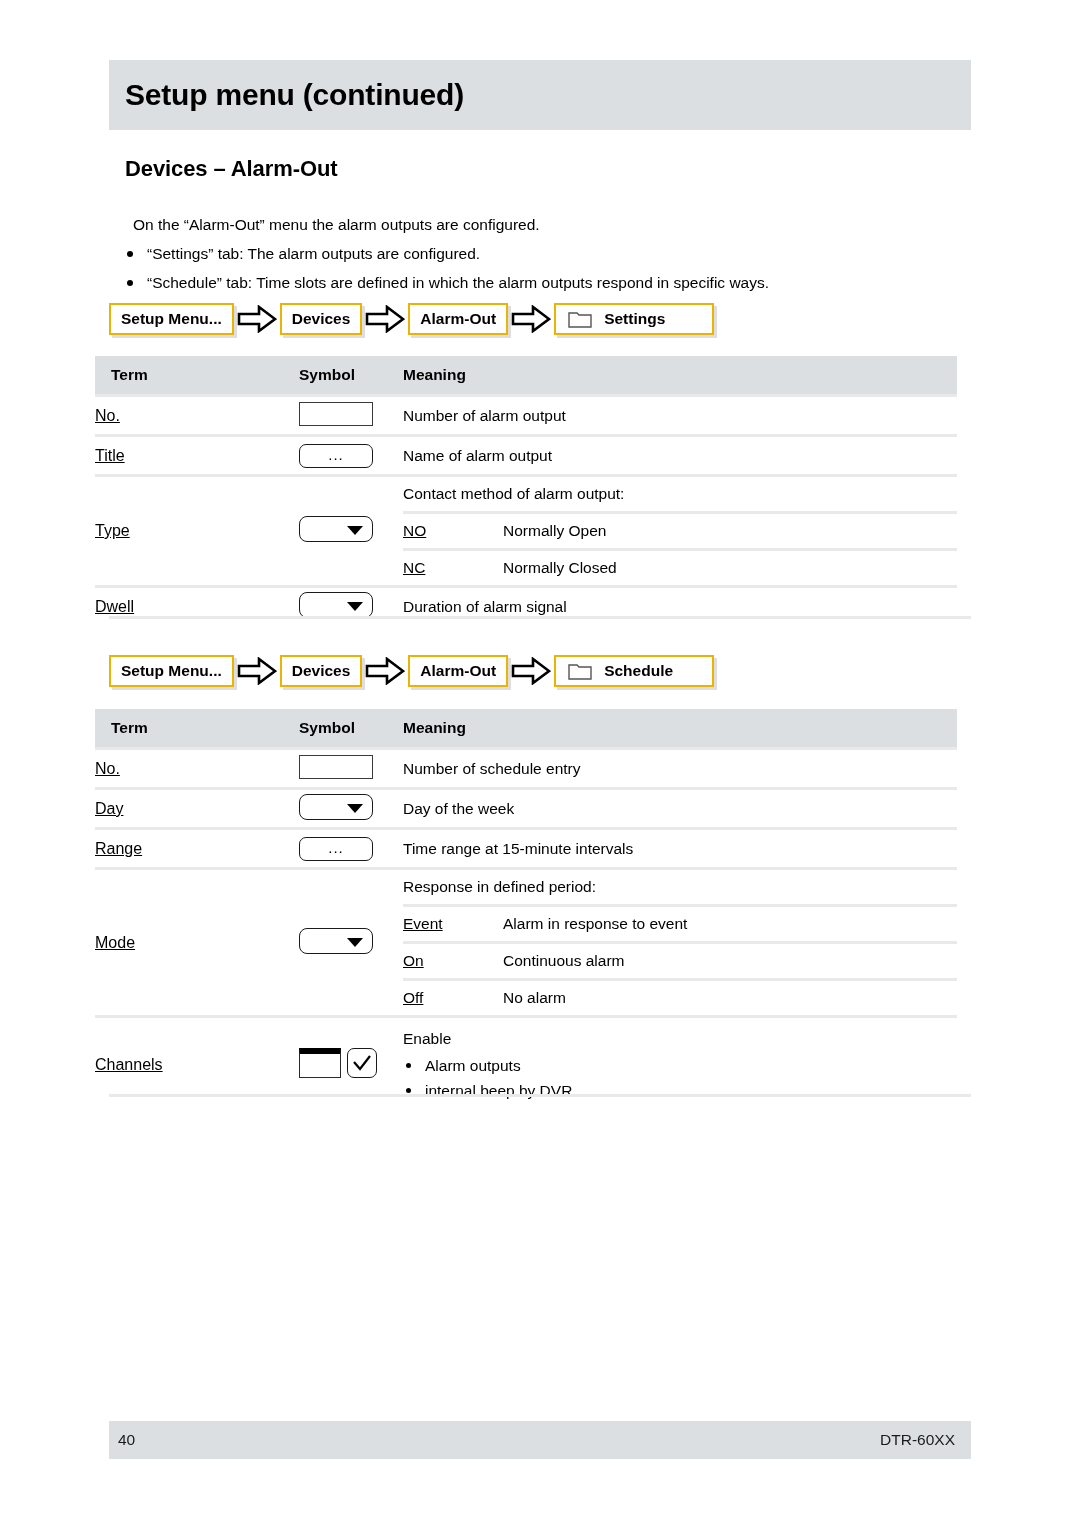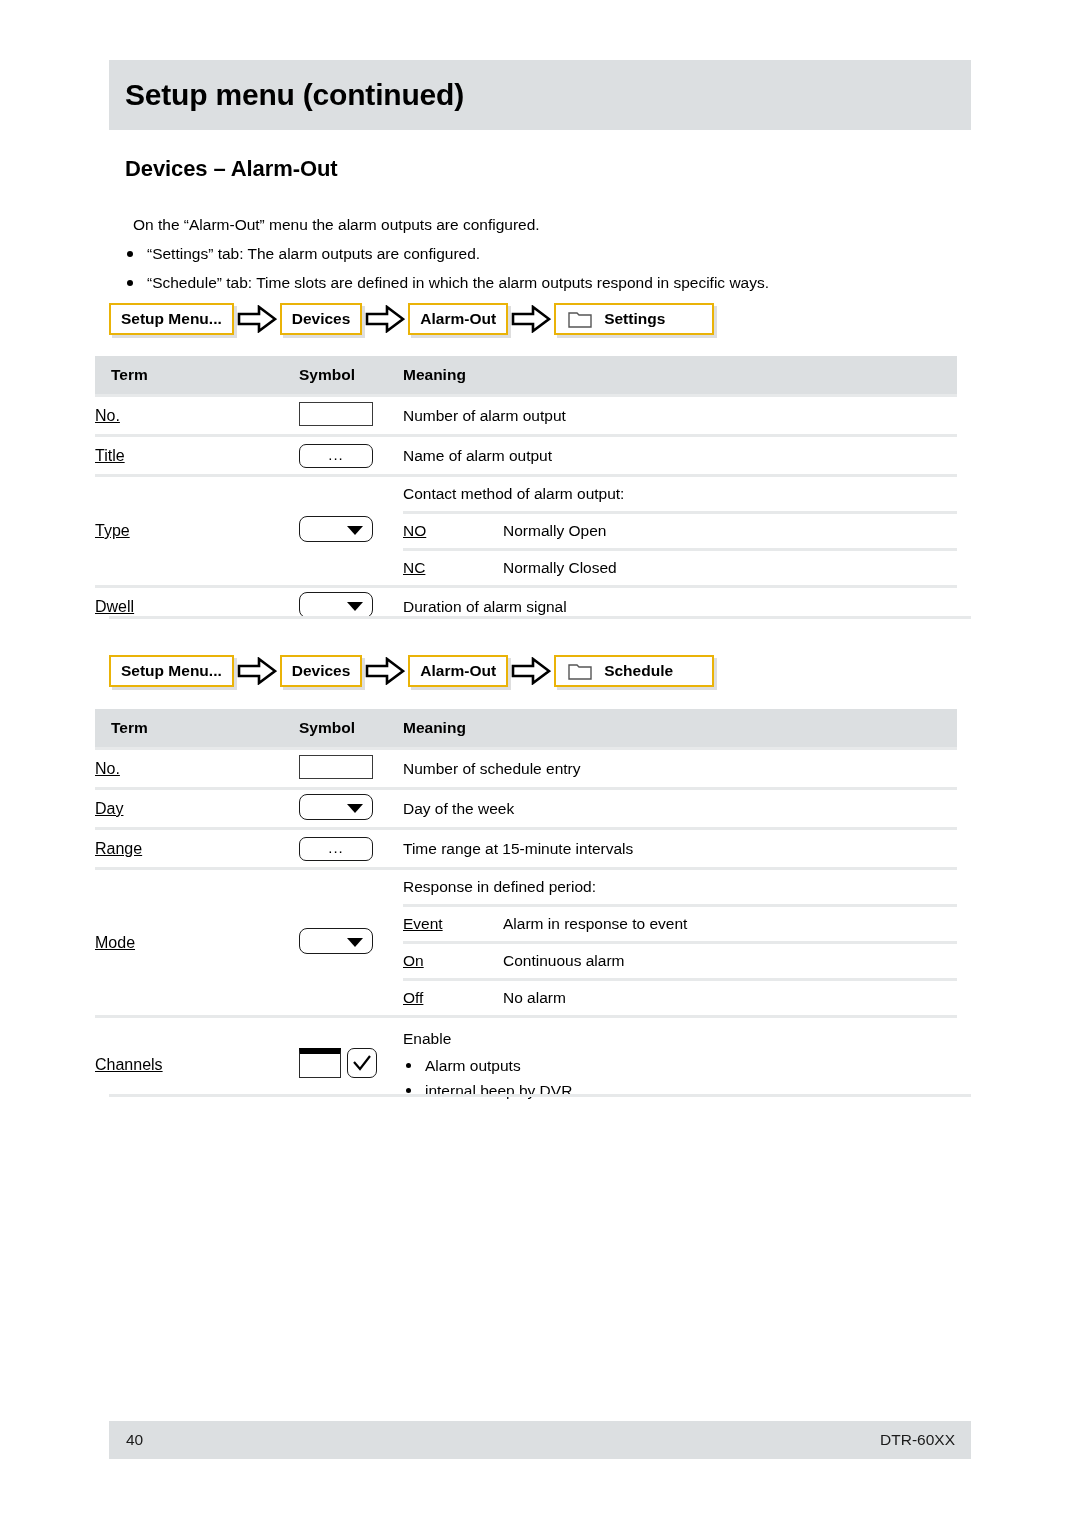--- a/index.html
+++ b/index.html
@@ -268,21 +268,21 @@
     top: 1421px;
     width: 862px;
     height: 38px;
     background: #dcdfe1;
     display: flex;
     align-items: center;
     justify-content: space-between;
     font-size: 15.5px;
     color: #1a1a1a;
   }
-  .footer-band .pg { padding-left: 17px; }
+  .footer-band .pg { padding-left: 9px; }
   .footer-band .doc { padding-right: 16px; }
 </style>
 </head>
 <body>
 
 <div class="page">
 
   <div class="chapter-band">
     <div class="chapter-title">Setup menu (continued)</div>
   </div>

